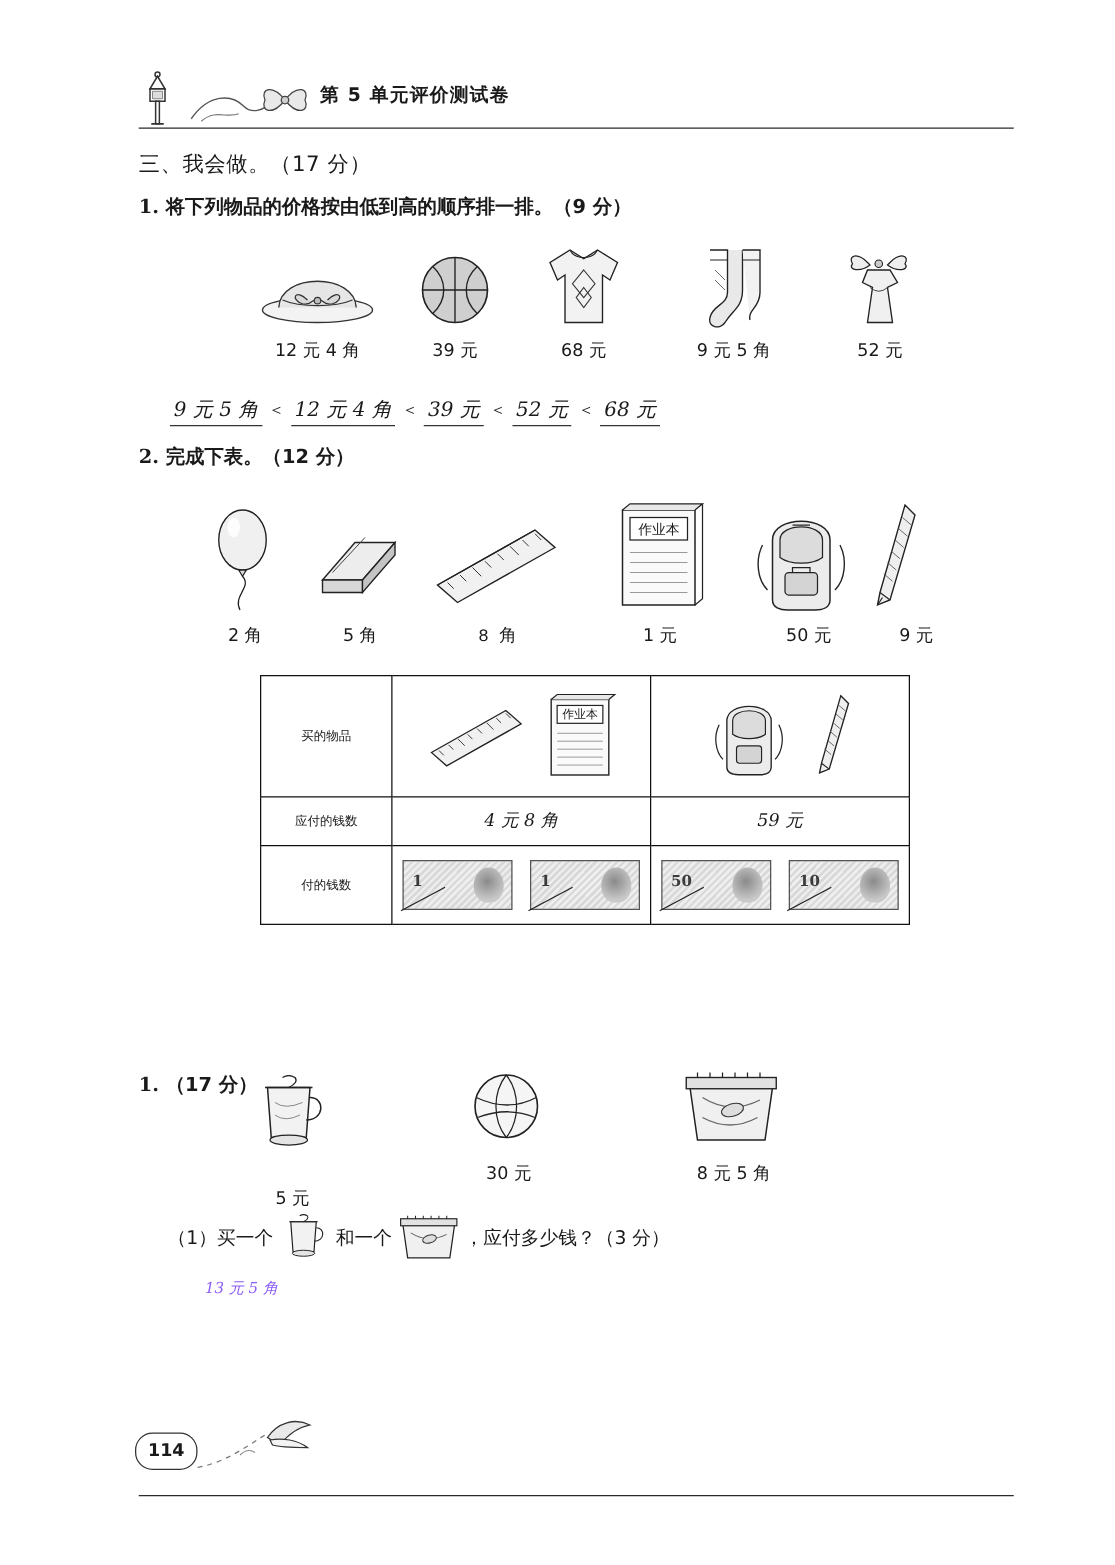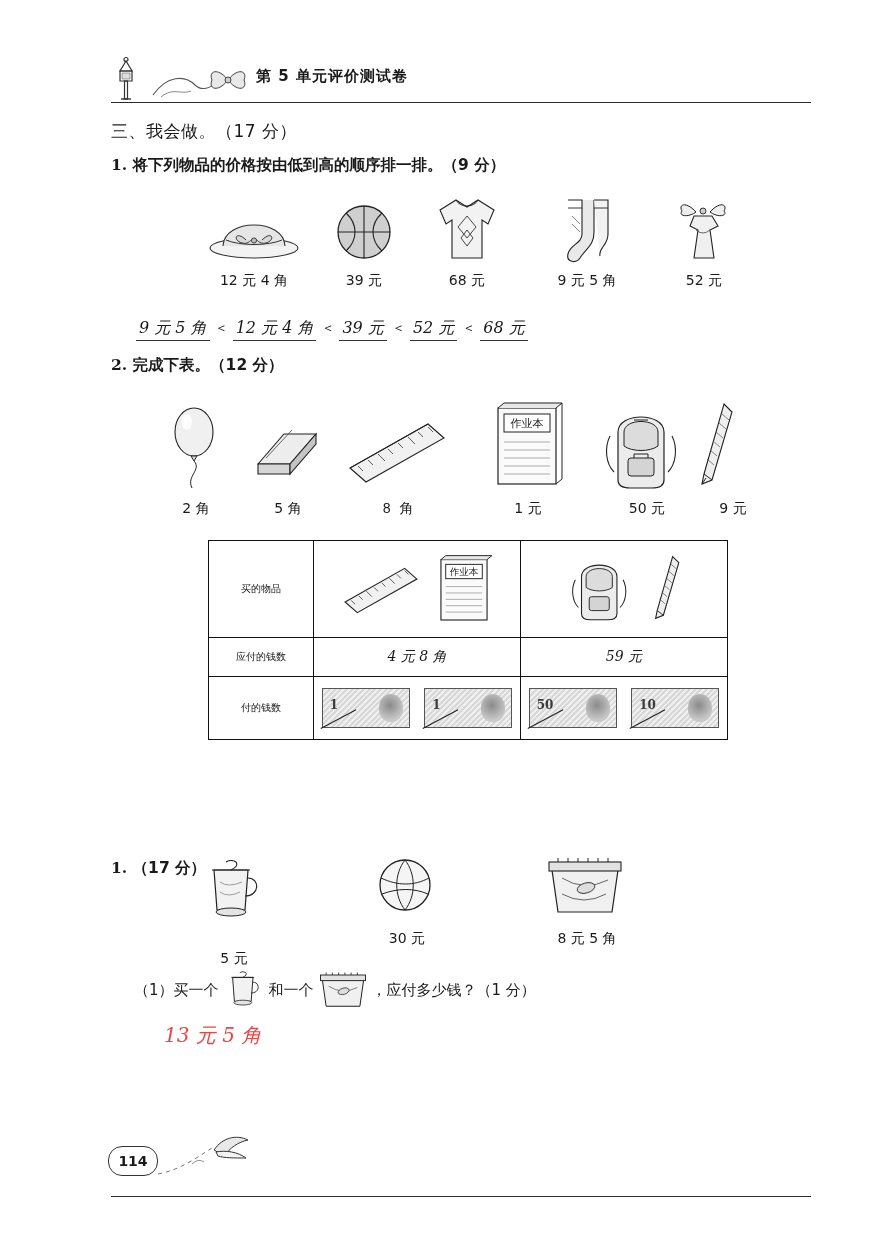--- a/index.html
+++ b/index.html
@@ -86,22 +86,22 @@
     font-family: "DejaVu Serif", "Liberation Serif", serif;
   }
   .plain {
     position: absolute;
     font-size: 14px;
   }
   .answer {
     position: absolute;
     font-family: "DejaVu Serif", "Liberation Serif", serif;
     font-style: italic;
-    font-size: 20px;
-    color: #ef4444;
+    font-size: 12px;
+    color: #8b5cf6;
   }
   .price-label {
     position: absolute;
     font-size: 14px;
     text-align: center;
     white-space: nowrap;
   }
 
   
   .order-answer {
@@ -506,21 +506,21 @@
       <ellipse cx="33" cy="52" rx="15" ry="4" fill="#e4e4e4" stroke="#222" stroke-width="1.3"></ellipse>
     </svg>
     <span>和一个</span>
     <svg width="50" height="40" viewBox="0 0 78 64" style="margin:0 4px;">
       <path d="M6 16 h66 l-6 42 H12 Z" fill="#f0f0f0" stroke="#222" stroke-width="1.6"></path>
       <rect x="3" y="8" width="72" height="9" fill="#e2e2e2" stroke="#222" stroke-width="1.5"></rect>
       <path d="M12 8 v-4 M22 8 v-4 M32 8 v-4 M42 8 v-4 M52 8 v-4 M62 8 v-4" stroke="#222" stroke-width="1.3"></path>
       <path d="M16 26 q22 14 46 2" fill="none" stroke="#666" stroke-width="1.3"></path>
       <ellipse cx="40" cy="34" rx="9" ry="5" fill="#ddd" stroke="#333" stroke-width="1.2" transform="rotate(-16 40 34)"></ellipse>
     </svg>
-    <span>，应付多少钱？（1 分）</span>
+    <span>，应付多少钱？（3 分）</span>
   </div>
 
   <div class="answer" style="left:148px; top:1022px;">13 元 5 角</div>
 
   <div class="footer-rule"></div>
   <div class="page-num">114</div>
   <svg class="footer-deco" viewBox="0 0 110 50">
     <path d="M2 44 C 24 40, 40 28, 56 18" fill="none" stroke="#777" stroke-width="1" stroke-dasharray="4 4"></path>
     <path d="M58 20 C 66 8, 80 4, 92 10 C 82 12, 74 18, 68 26 Z" fill="#e9e9e9" stroke="#333" stroke-width="1"></path>
     <path d="M60 22 C 70 20, 82 22, 90 28 C 78 28, 68 28, 62 26 Z" fill="#f3f3f3" stroke="#333" stroke-width="1"></path>

